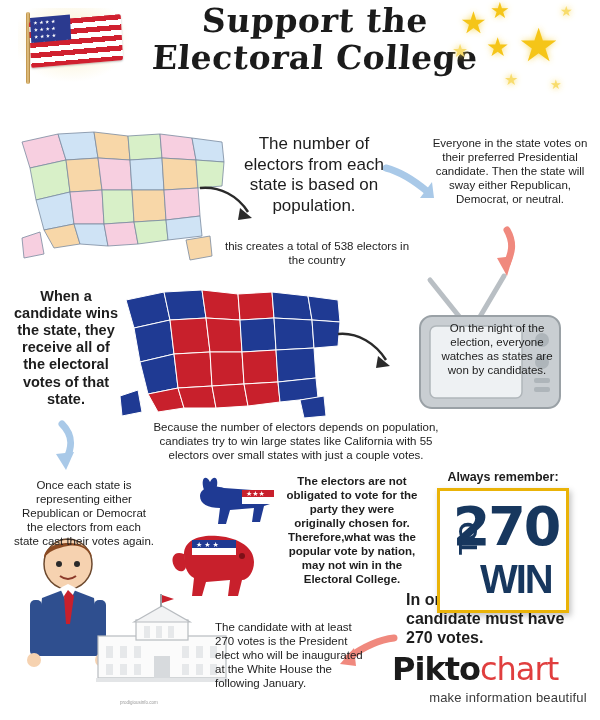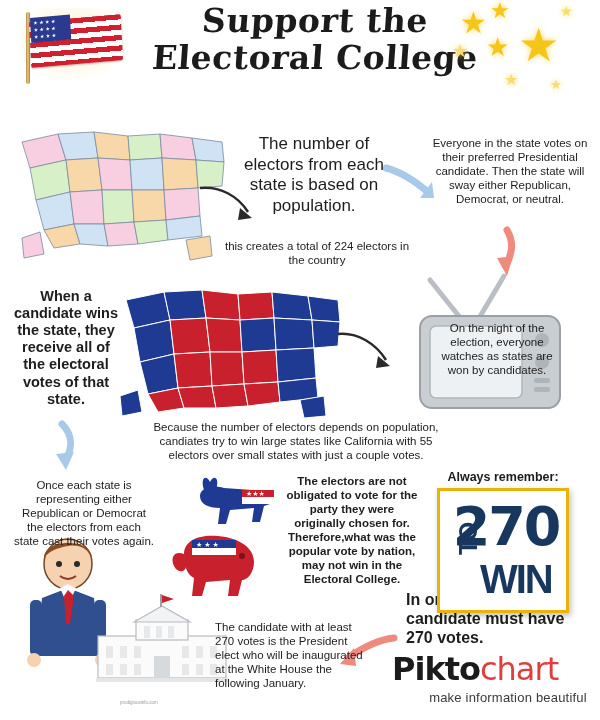--- a/index.html
+++ b/index.html
@@ -361,21 +361,21 @@
     <path d="M4,34 L22,32 L14,50 Z" fill="#a9c9e8"></path>
   </svg>
 
   <svg class="arrow" style="left:322px; top:632px;" width="78" height="40">
     <path d="M72,6 C54,8 40,16 26,26" stroke="#f0897e" stroke-width="7" fill="none" stroke-linecap="round"></path>
     <path d="M32,16 L18,32 L34,34 Z" fill="#f0897e"></path>
   </svg>
 
   <div id="t-electors-pop" class="txt">The number of electors from each state is based on population.</div>
   <div id="t-everyone" class="txt">Everyone in the state votes on their preferred Presidential candidate. Then the state will sway either Republican, Democrat, or neutral.</div>
-  <div id="t-total" class="txt">this creates a total of 224 electors in the country</div>
+  <div id="t-total" class="txt">this creates a total of 538 electors in the country</div>
   <div id="t-whencand" class="txt">When a candidate wins the state, they receive all of the electoral votes of that state.</div>
   <div id="t-onthenight" class="txt">On the night of the election, everyone watches as states are won by candidates.</div>
   <div id="t-because" class="txt">Because the number of electors depends on population, candiates try to win large states like California with 55 electors over small states with just a couple votes.</div>
   <div id="t-onceeach" class="txt">Once each state is representing either Republican or Democrat the electors from each state cast their votes again.</div>
   <div id="t-alwaysrem" class="txt">Always remember:</div>
   <div id="t-notobligated" class="txt">The electors are not obligated to vote for the party they were originally chosen for. Therefore,what was the popular vote by nation, may not win in the Electoral College.</div>
   <div id="t-candidate270" class="txt">The candidate with at least 270 votes is the President elect who will be inaugurated at the White House the following January.</div>
   <div id="t-inorder" class="txt">In order to win the candidate must have 270 votes.</div>
 
   <div id="win-box" class="abs">

